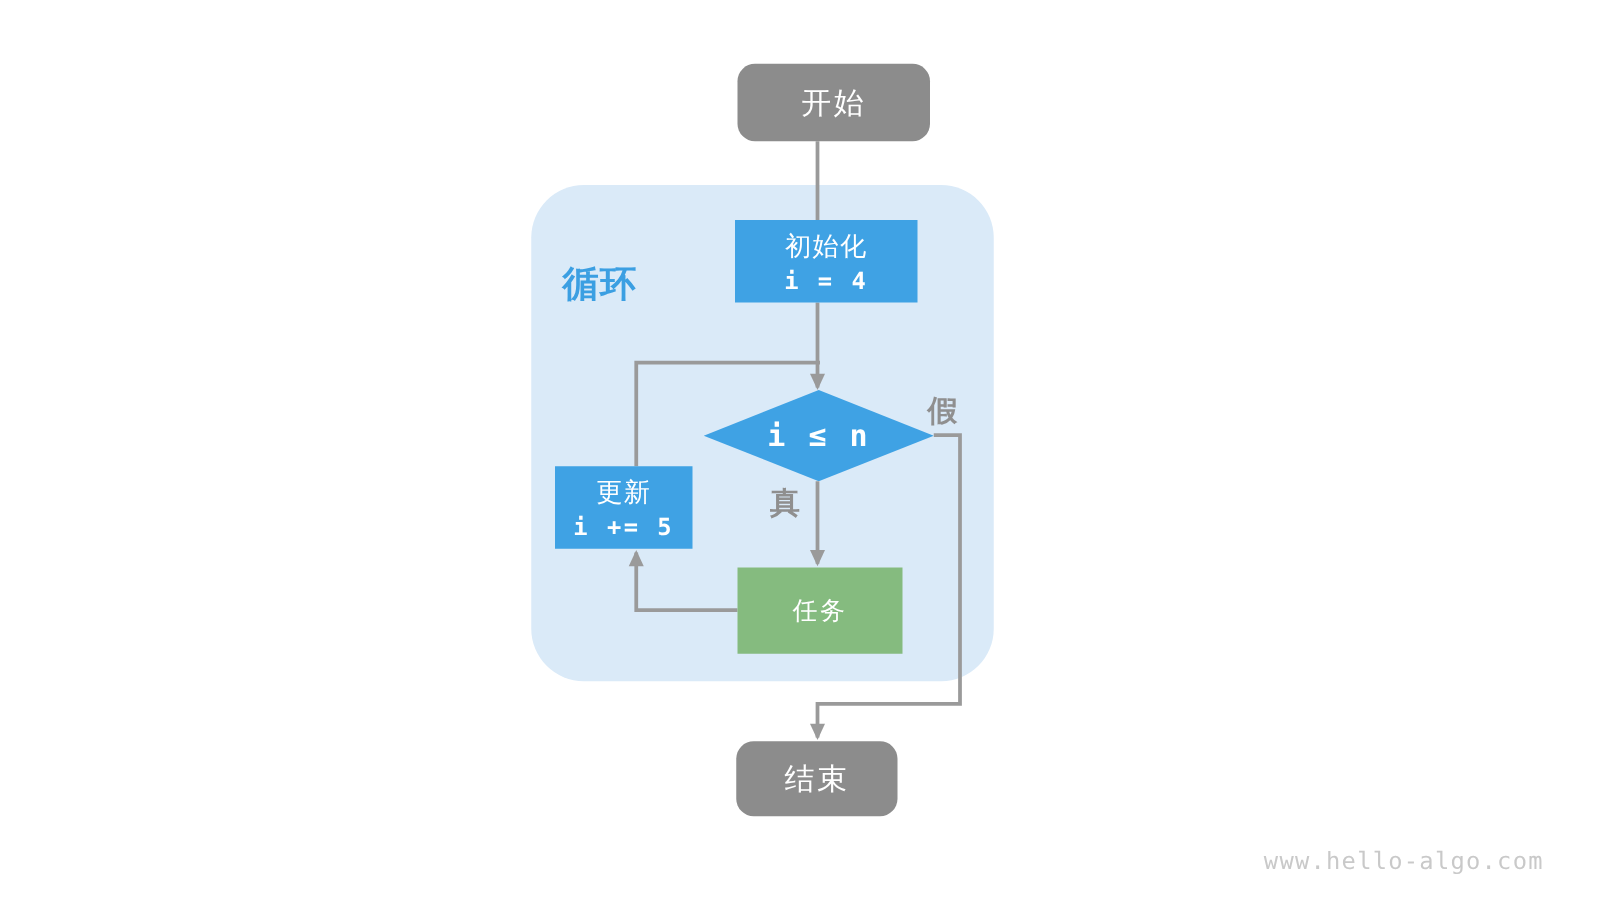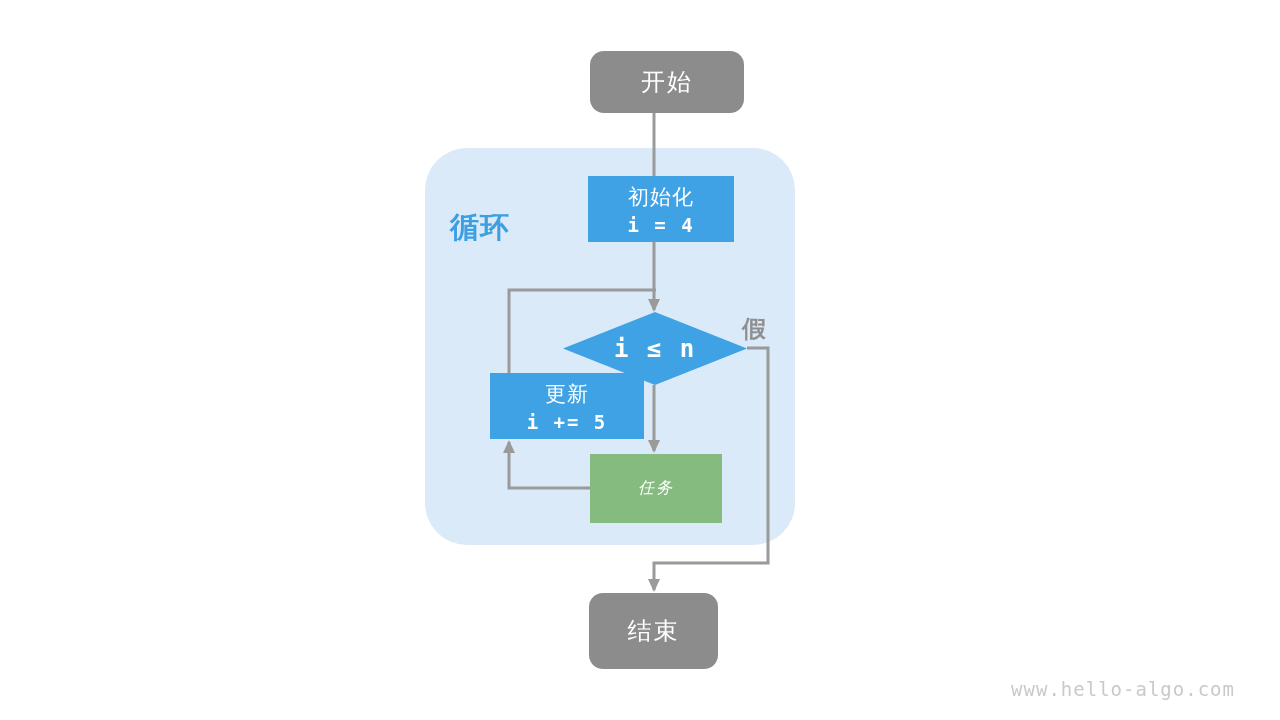--- a/index.html
+++ b/index.html
@@ -50,28 +50,27 @@
     font-size: 21px; font-weight: 500;
     letter-spacing: 1px;
   }
   .node-process .code-line {
     font-family: "DejaVu Sans Mono", monospace;
     font-size: 19px; font-weight: bold;
     letter-spacing: 2px; margin-top: 3px;
   }
   .node-task {
     background: var(--node-green, #85bb7f);
-    font-size: 16px; font-weight: 500;
+    font-size: 20px; font-weight: 500;
     letter-spacing: 2px;
-    font-style: italic;
   }
   .node-start { left: 590px; top: 51px;  width: 154px; height: 62px; }
-  .node-end   { left: 589px; top: 593px; width: 129px; height: 76px; }
+  .node-end   { left: 589px; top: 593px; width: 129px; height: 60px; }
   .node-init   { left: 588px; top: 176px; width: 146px; height: 66px; }
-  .node-update { left: 444px; top: 373px; width: 154px; height: 66px; margin-left: 46px; }
+  .node-update { left: 444px; top: 373px; width: 110px; height: 66px; }
   .node-task-box { left: 590px; top: 454px; width: 132px; height: 69px; }
 
   .node-decision {
     left: 563px; top: 312px; width: 184px; height: 73px;
     background: var(--node-blue, #3fa2e4);
     clip-path: polygon(50% 0, 100% 50%, 50% 100%, 0 50%);
     font-family: "DejaVu Sans Mono", monospace;
     font-size: 24px; font-weight: bold;
     letter-spacing: 2px;
   }

